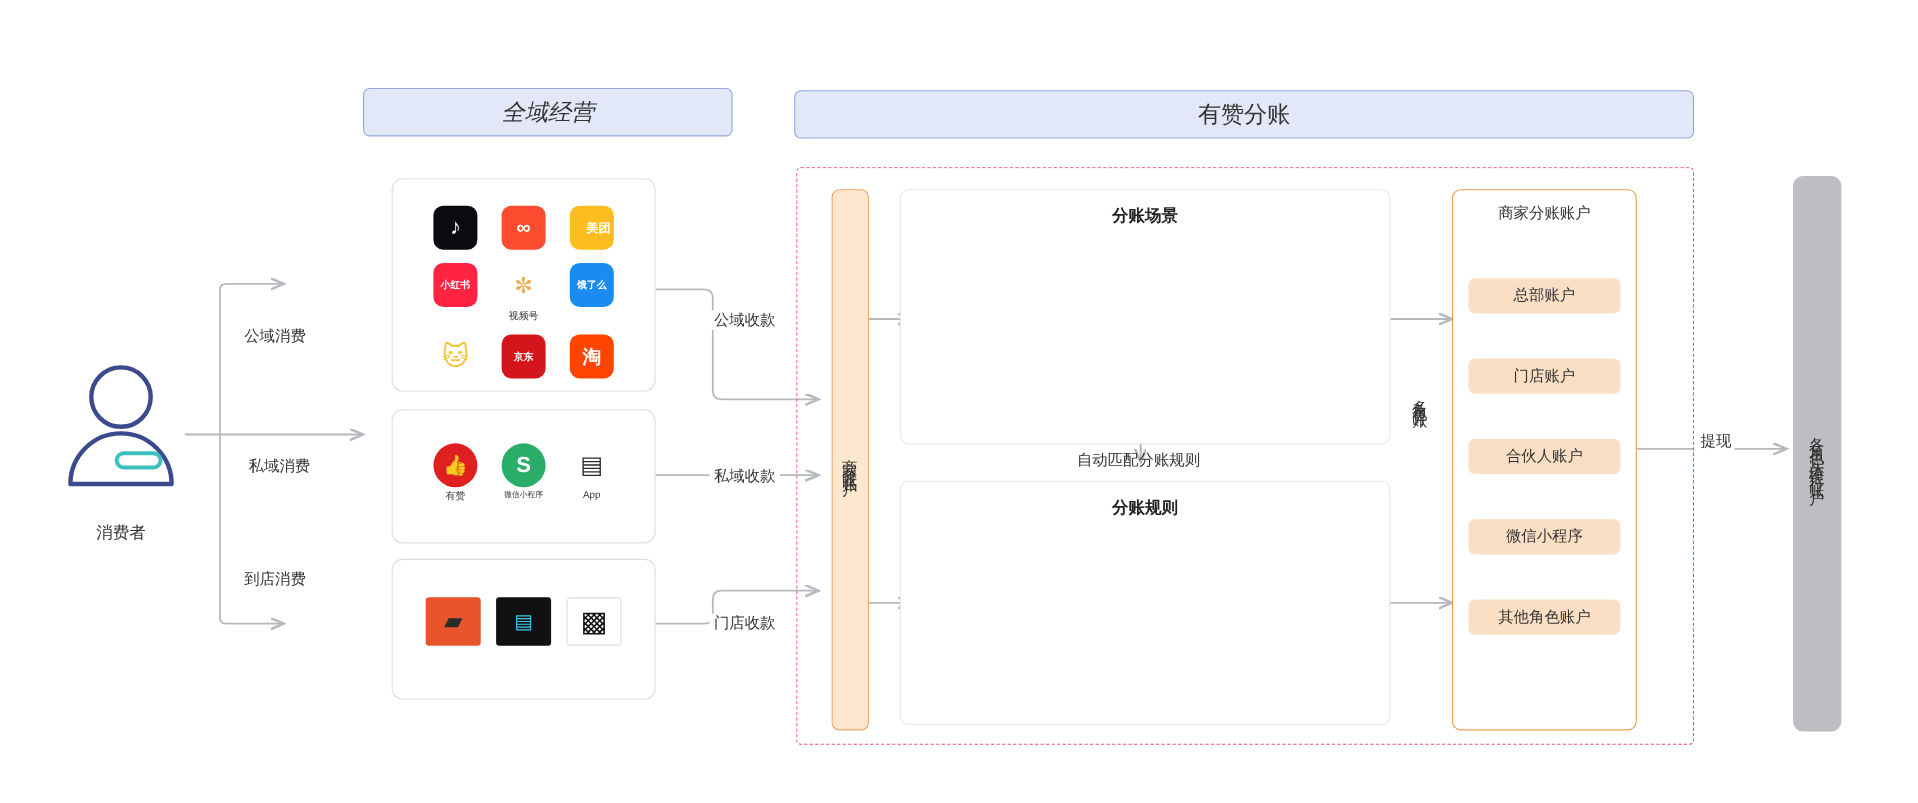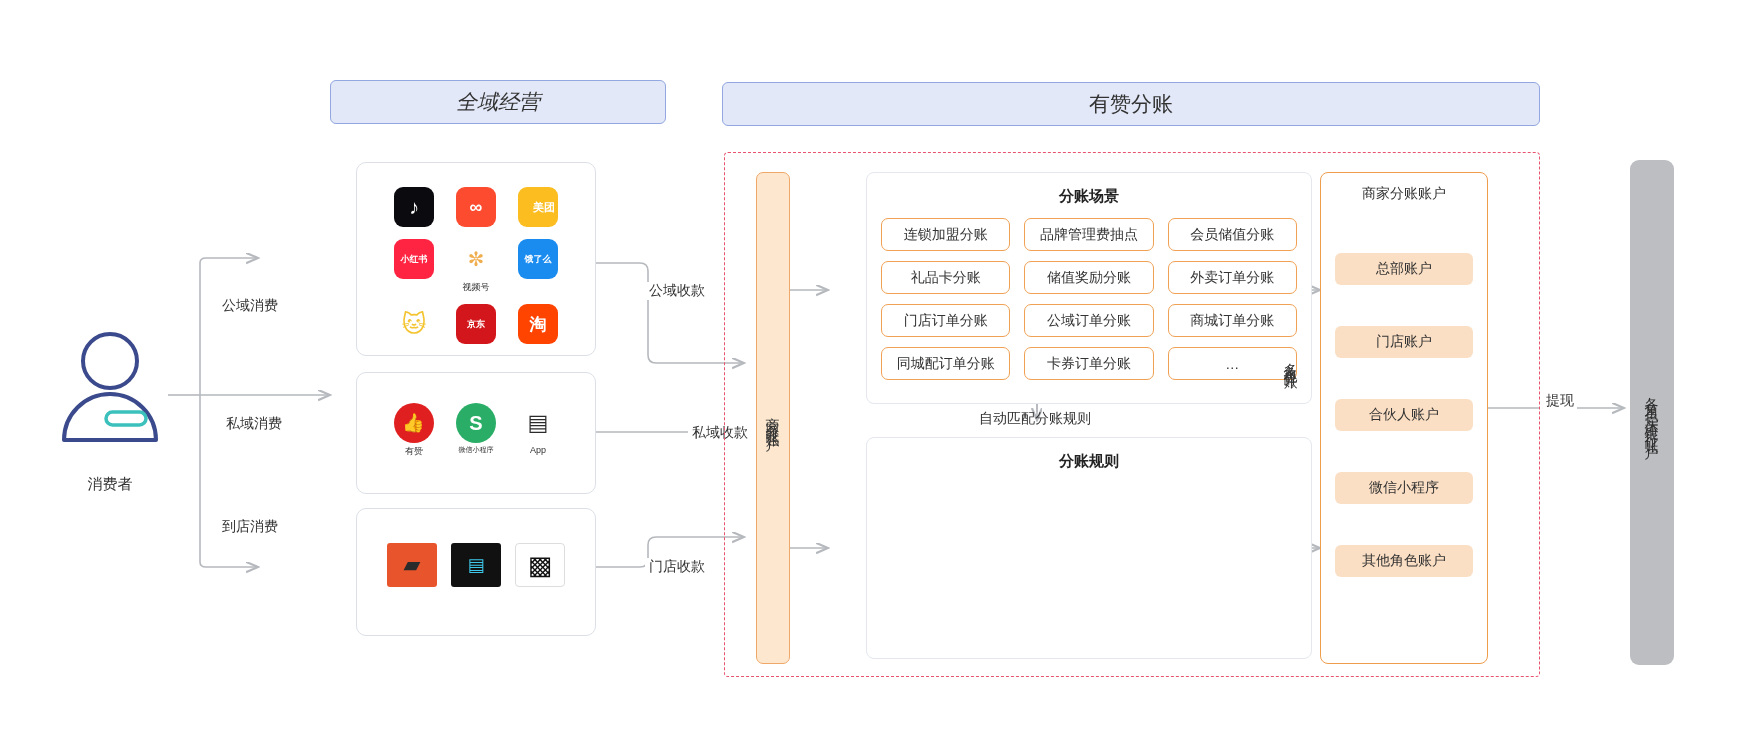--- a/index.html
+++ b/index.html
@@ -64,21 +64,20 @@
     text-orientation:upright;
     font-size:14px; letter-spacing:4px; color:#333; line-height:1.15;
   }
 
   
   .panel {
     border:1.5px solid #e4e7ed;
     border-radius:8px;
     background:#fff;
     padding:10px 14px 14px 14px;
-    margin-left:48px;
   }
   .panel-title { text-align:center; font-size:15px; font-weight:bold; color:#222; margin:4px 0 12px 0; }
   .chipgrid { display:grid; grid-template-columns:repeat(3,1fr); gap:10px 14px; }
   .chip {
     border:1.4px solid #f0a154;
     border-radius:7px;
     background:#fff;
     height:33px;
     display:flex; align-items:center; justify-content:center;
     font-size:14px; color:#333; white-space:nowrap;
@@ -162,21 +161,21 @@
     <rect x="51" y="84" width="40" height="13" rx="6.5" fill="#fff" stroke="#3bc0bc" stroke-width="3.5"></rect>
   </svg>
 </div>
 <div class="abs consumer-label" style="left:50px; top:475px;">消费者</div>
 
 <div class="abs edgelabel" style="left:222px; top:297px;">公域消费</div>
 <div class="abs edgelabel" style="left:222px; top:415px; background:#fff; padding:0 4px;">私域消费</div>
 <div class="abs edgelabel" style="left:222px; top:518px;">到店消费</div>
 
 <div class="abs edgelabel" style="left:645px; top:282px; background:#fff; padding:0 4px;">公域收款</div>
-<div class="abs edgelabel" style="left:645px; top:424px; background:#fff; padding:0 4px;margin-left:43px;">私域收款</div>
+<div class="abs edgelabel" style="left:645px; top:424px; background:#fff; padding:0 4px;">私域收款</div>
 <div class="abs edgelabel" style="left:645px; top:558px; background:#fff; padding:0 4px;">门店收款</div>
 
 <div class="abs chanbox" style="left:356px; top:162px; width:240px; height:194px; padding-top:24px;">
   <div class="logorow" style="margin-bottom:12px;">
     <div class="logo">
       <div class="glyph" style="background:#0b0b0f;">
         <span style="color:#fff;font-size:20px;">♪</span>
       </div>
     </div>
     <div class="logo">
@@ -271,34 +270,20 @@
 </div>
 
 <div class="abs dashbox" style="left:724px; top:152px; width:816px; height:525px;"></div>
 
 <div class="abs vbar" style="left:756px; top:172px; width:34px; height:492px;">
   <div class="vtext">商家分账账户</div>
 </div>
 
 <div class="abs panel" style="left:818px; top:172px; width:446px; height:232px;">
   <div class="panel-title">分账场景</div>
-  <div class="chipgrid">
-    <div class="chip">连锁加盟分账</div>
-    <div class="chip">品牌管理费抽点</div>
-    <div class="chip">会员储值分账</div>
-    <div class="chip">礼品卡分账</div>
-    <div class="chip">储值奖励分账</div>
-    <div class="chip">外卖订单分账</div>
-    <div class="chip">门店订单分账</div>
-    <div class="chip">公域订单分账</div>
-    <div class="chip">商城订单分账</div>
-    <div class="chip">同城配订单分账</div>
-    <div class="chip">卡券订单分账</div>
-    <div class="chip">…</div>
-  </div>
 </div>
 
 <div class="abs midlabel" style="left:935px; top:410px; width:200px;">自动匹配分账规则</div>
 
 <div class="abs panel" style="left:818px; top:437px; width:446px; height:222px;">
   <div class="panel-title">分账规则</div>
 </div>
 
 <div class="abs" style="left:1283px; top:352px; width:24px;">
   <div class="vtext" style="letter-spacing:3px;">多角色分账</div>

